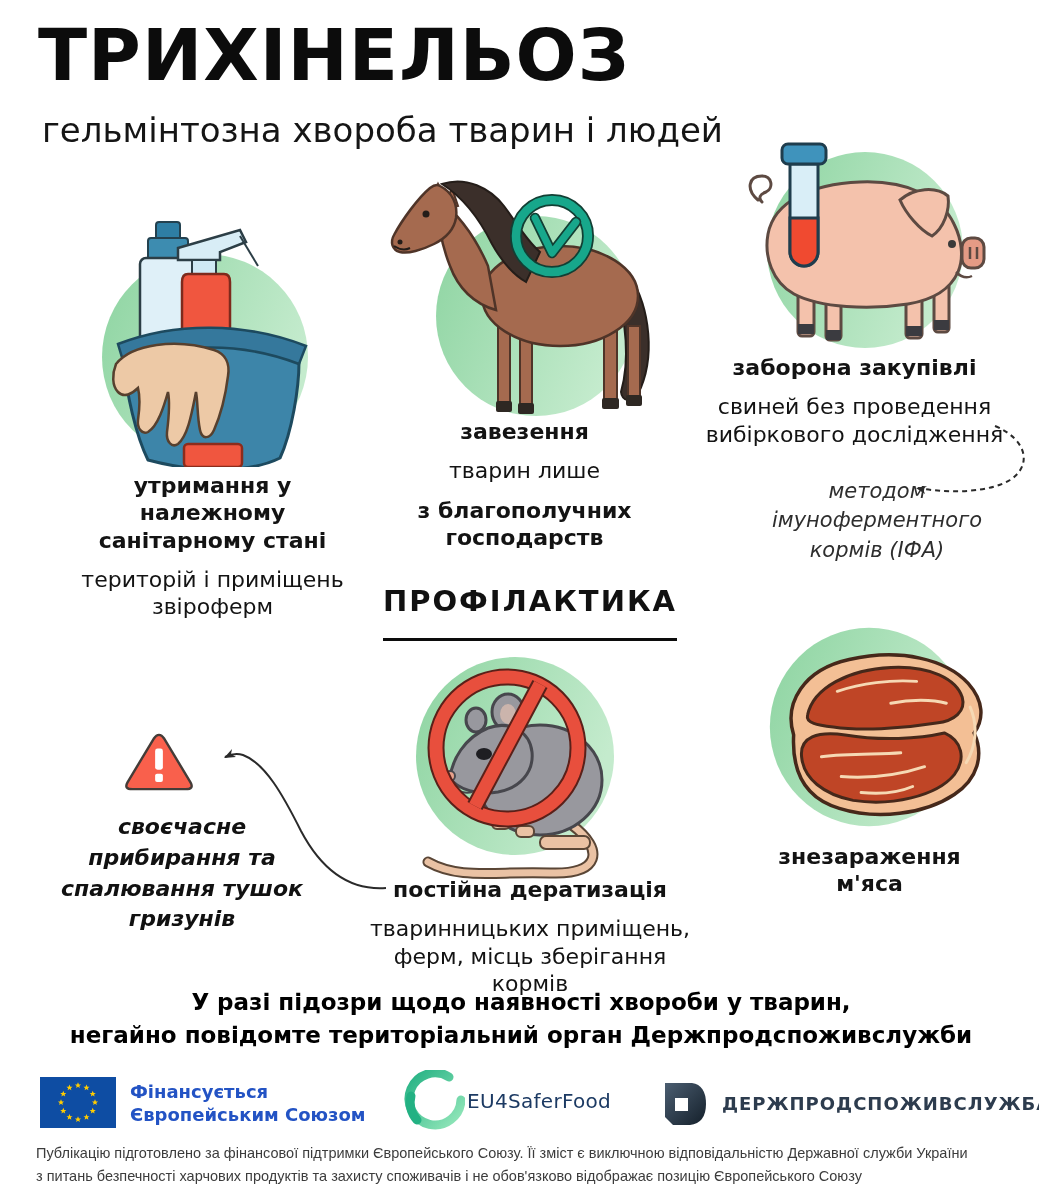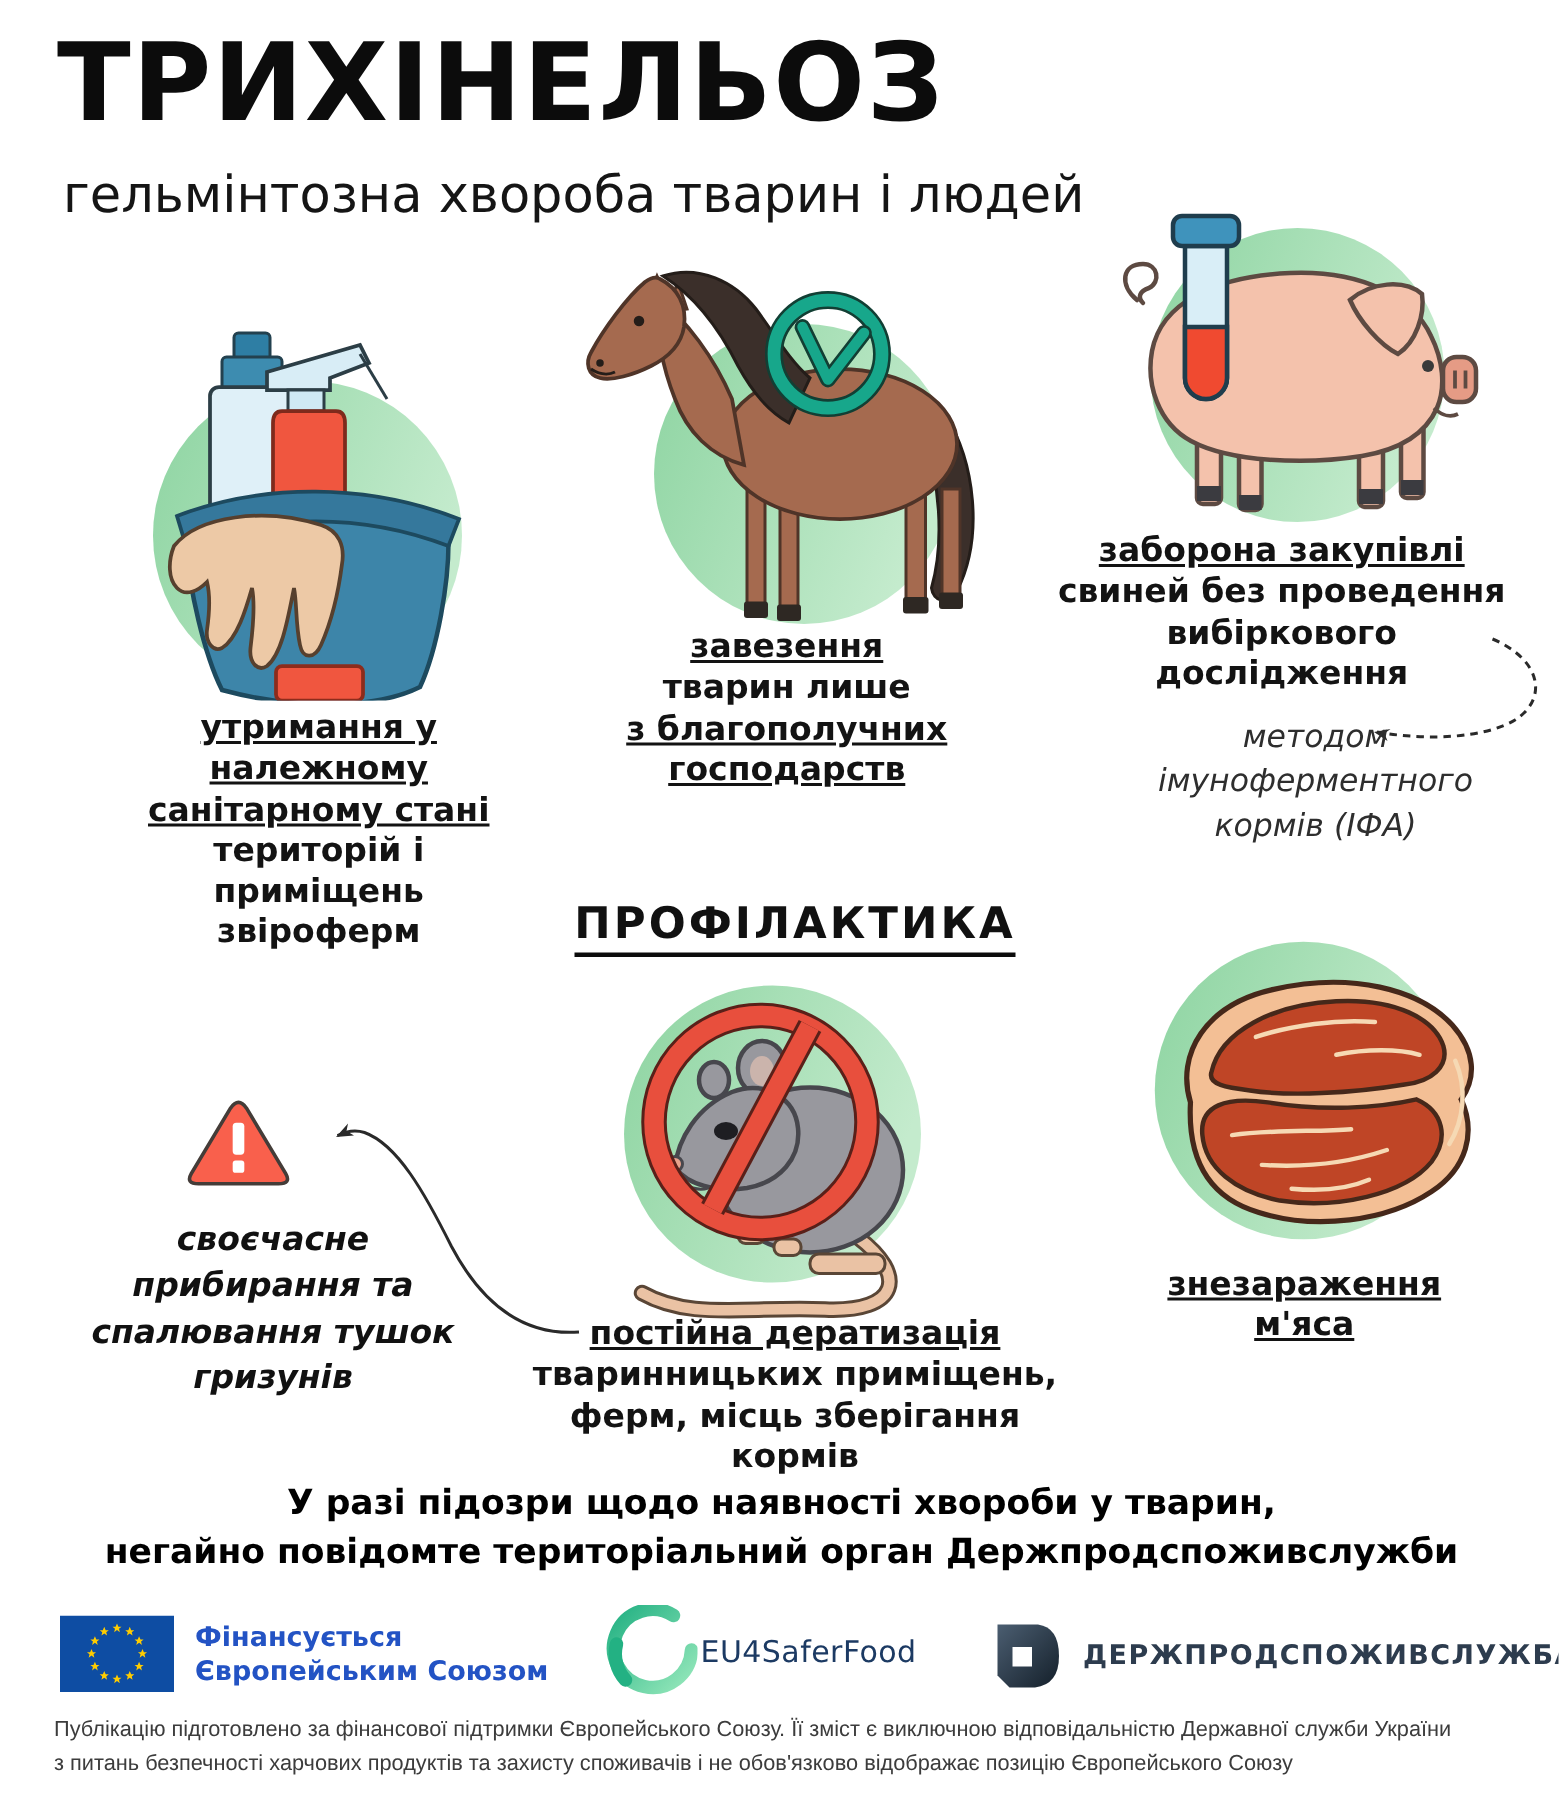--- a/index.html
+++ b/index.html
@@ -5,34 +5,34 @@
   html,body{margin:0;padding:0;background:#ffffff;}
   #poster{
     position:relative;width:1039px;height:1200px;background:#ffffff;
     font-family:"DejaVu Sans","Liberation Sans",sans-serif;color:#111;overflow:hidden;
   }
   .abs{position:absolute;}
   #title{position:absolute;left:38px;top:18px;font-size:72px;font-weight:700;letter-spacing:1px;color:#0c0c0c;line-height:1.05;margin:0;}
   #subtitle{position:absolute;left:42px;top:110px;font-size:34px;font-weight:400;color:#151515;}
 
   .cap{position:absolute;text-align:center;color:#131313;line-height:1.24;}
-  .cap .b{display:block;margin:0 auto;font-weight:700;font-size:22px;text-decoration:underline;}
-  .cap .r{display:block;margin:0 auto;font-weight:700;font-size:22px;}
+  .cap .b{display:block;margin:0 auto;font-weight:700;font-size:22px;}
+  .cap .r{display:block;margin:12px auto;font-weight:400;font-size:22px;}
   .w255{width:255px;} .w280{width:280px;} .w240{width:240px;} .w310{width:310px;} .w350{width:350px;}
 
   #cap-sanitation{left:40px;top:472px;width:345px;}
   #cap-sourcing{left:392px;top:418px;width:265px;}
   #cap-ban{left:682px;top:354px;width:345px;}
   #note-ifa{left:758px;top:477px;width:238px;text-align:center;font-style:italic;font-size:21px;color:#2e2e2e;line-height:1.4;}
   #cap-rodents{left:58px;top:812px;width:248px;text-align:center;font-style:italic;font-weight:700;font-size:22px;line-height:1.4;}
   #cap-derat{left:345px;top:876px;width:370px;}
   #cap-meat{left:742px;top:843px;width:255px;}
 
   #heading{position:absolute;left:350px;top:584px;width:360px;text-align:center;}
-  #heading span{display:inline-block;font-size:29px;font-weight:700;letter-spacing:2px;border-bottom:3px solid #0c0c0c;padding-bottom:3px;margin-top:14px;}
+  #heading span{display:inline-block;font-size:29px;font-weight:700;letter-spacing:2px;border-bottom:3px solid #0c0c0c;padding-bottom:20px;}
 
   #alert{position:absolute;left:0;top:986px;width:1042px;text-align:center;font-size:23px;font-weight:700;color:#000000;line-height:1.45;}
 
   #illo-cleaning{left:80px;top:192px;width:265px;height:275px;}
   #illo-horse{left:378px;top:158px;width:295px;height:260px;}
   #illo-pig{left:710px;top:138px;width:290px;height:222px;}
   #illo-triangle{left:122px;top:732px;width:74px;height:62px;}
   #illo-rat{left:400px;top:640px;width:270px;height:255px;}
   #illo-meat{left:742px;top:608px;width:258px;height:238px;}
   #arrow-dashed{left:890px;top:414px;width:150px;height:92px;}

